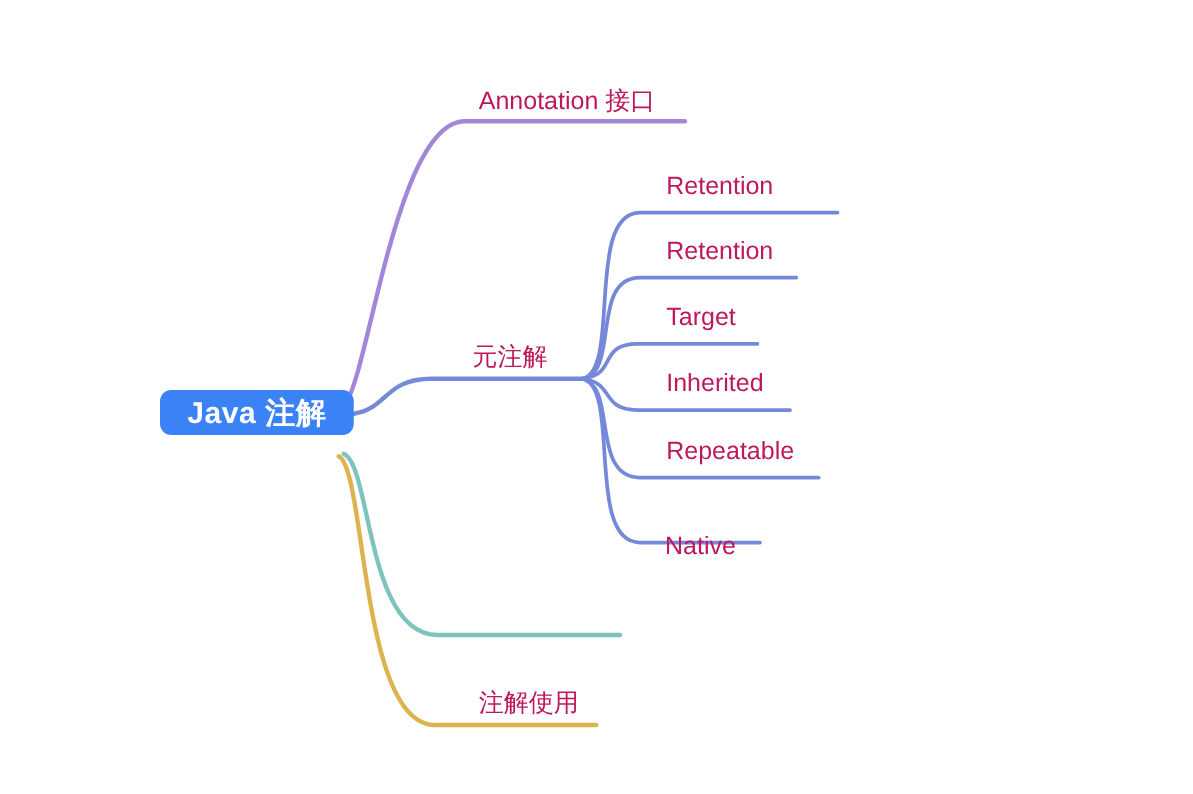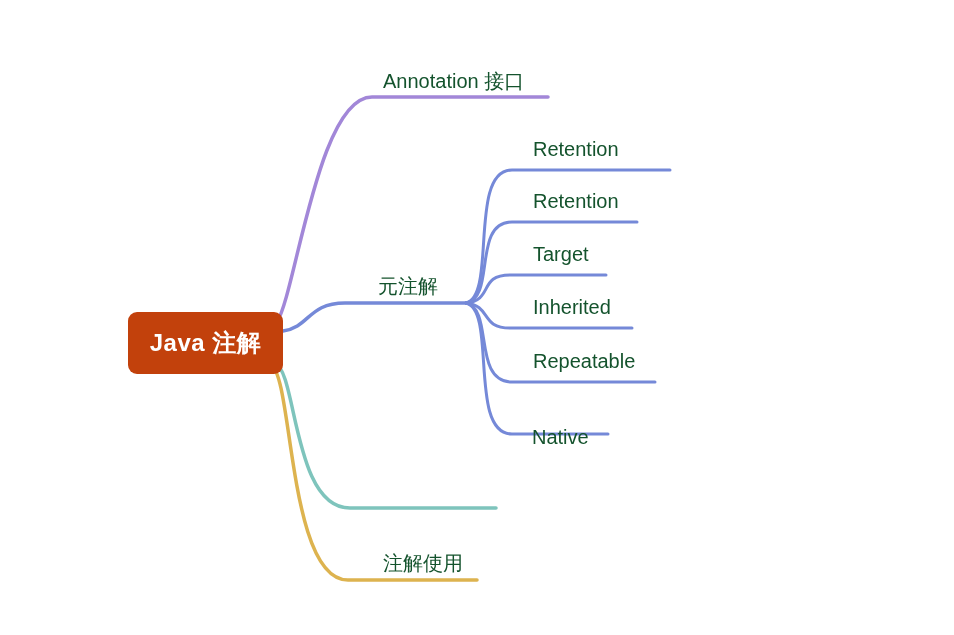--- a/index.html
+++ b/index.html
@@ -24,37 +24,37 @@
   }
   .edges path {
     fill: none;
     stroke-linecap: round;
   }
   .root {
     position: absolute;
     left: 128px;
     top: 312px;
     width: 155px;
-    height: 62px;
-    background: #c2410c;
+    height: 36px;
+    background: #3b82f6;
     border-radius: 9px;
     display: flex;
     align-items: center;
     justify-content: center;
     color: #ffffff;
     font-size: 24px;
     font-weight: bold;
     letter-spacing: 0.5px;
   }
   .label {
     position: absolute;
     height: 28px;
     line-height: 28px;
     font-size: 20px;
-    color: #14532d;
+    color: #be185d;
     white-space: nowrap;
   }
   .lb-annotation { left: 383px; top: 67px; }
   .lb-meta       { left: 378px; top: 272px; }
   .lb-doc        { left: 533px; top: 135px; }
   .lb-ret        { left: 533px; top: 187px; }
   .lb-tgt        { left: 533px; top: 240px; }
   .lb-inh        { left: 533px; top: 293px; }
   .lb-rep        { left: 533px; top: 347px; }
   .lb-nat        { left: 532px; top: 399px; margin-top: 24px; }

